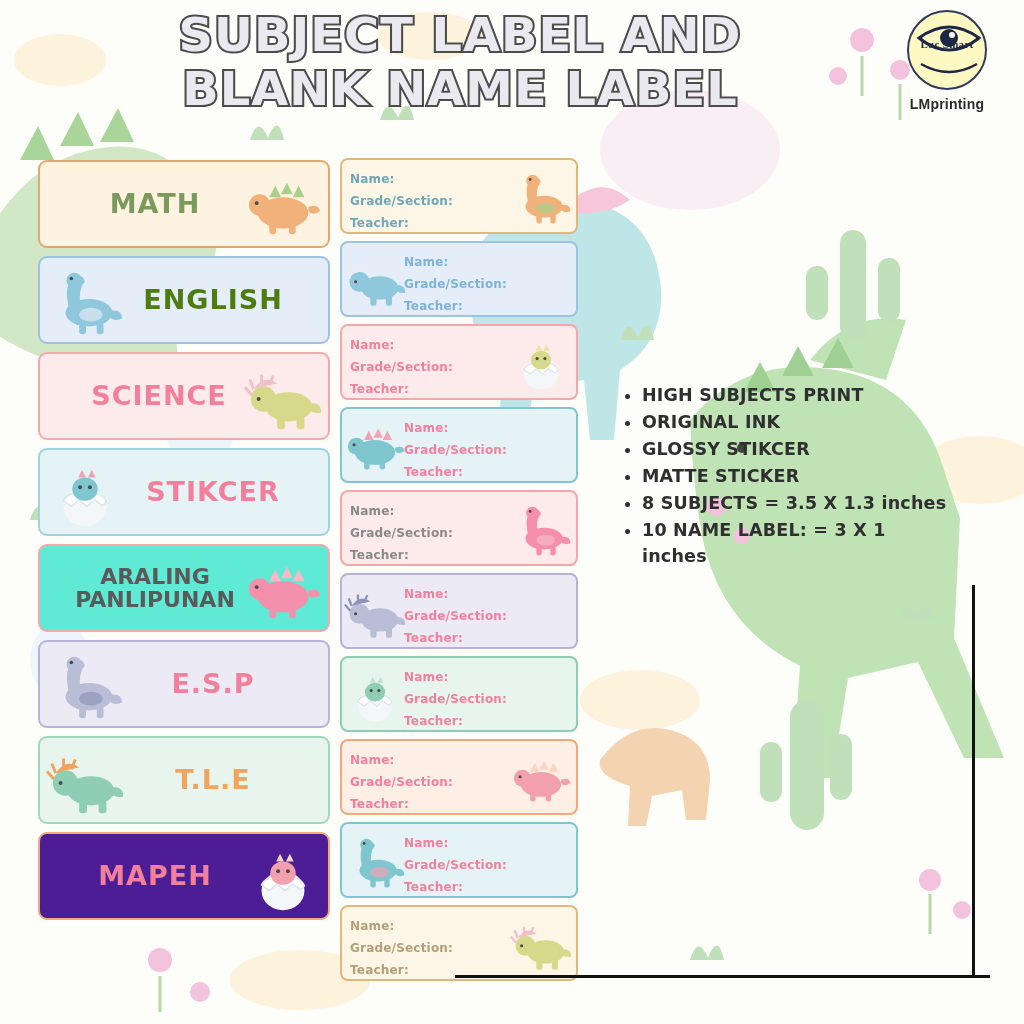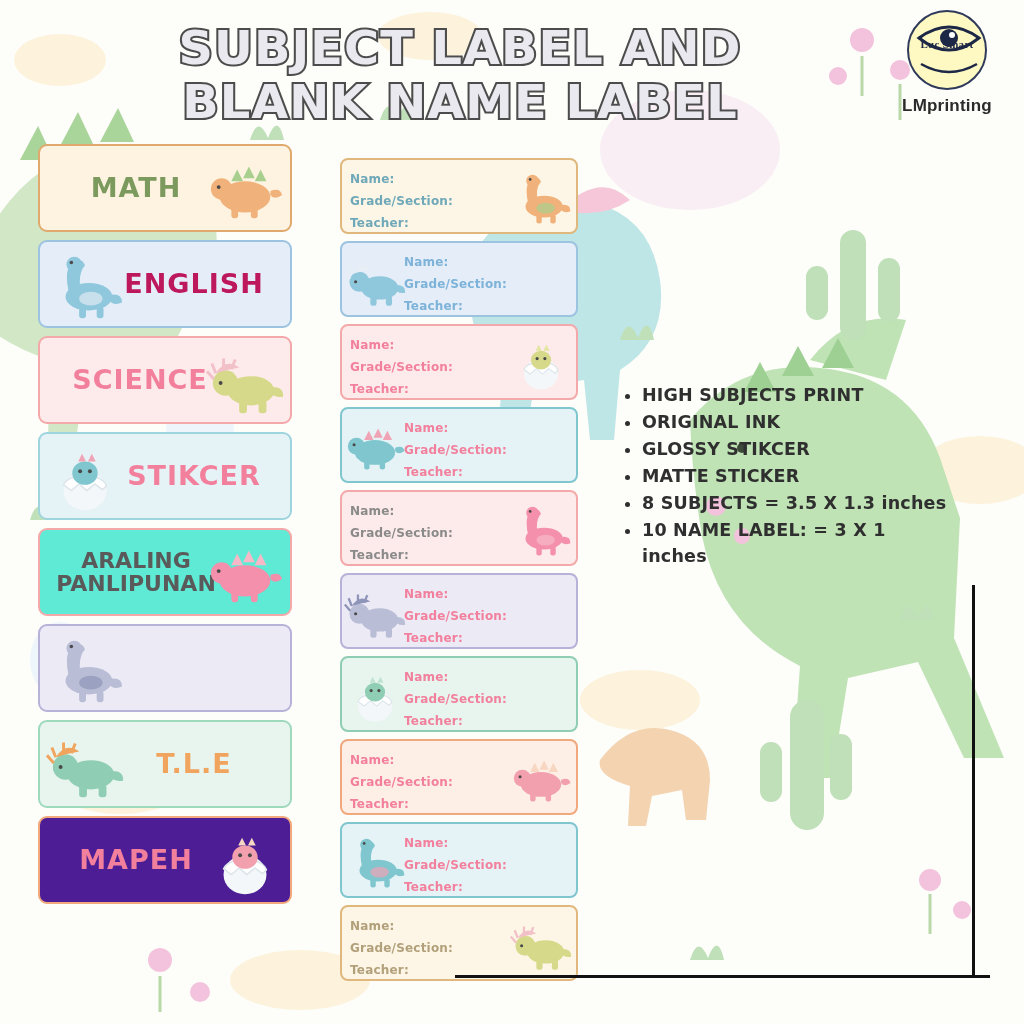--- a/index.html
+++ b/index.html
@@ -16,21 +16,21 @@
   #bg { position:absolute; inset:0; z-index:0; background:#fdfdfb; }
   #bg svg { display:block; width:1024px; height:1024px; }
 
   
   #panel {
     position:absolute; left:0; top:0; width:1024px; height:1024px; z-index:2;
   }
 
   
   .title-wrap {
-    position:absolute; left:90px; top:21px; width:740px; text-align:center;
+    position:absolute; left:90px; top:8px; width:740px; text-align:center;
   }
   .title-line {
     font-family:"DejaVu Sans", sans-serif;
     font-weight:bold;
     font-size:46px;
     letter-spacing:1px;
     line-height:54px;
     color:#e9e9ef;
     -webkit-text-stroke:4px #4c4c4c;
     paint-order: stroke fill;
@@ -46,26 +46,26 @@
     background:#fef9c3; border:2px solid #2f3a5a;
     margin:0 auto; position:relative; overflow:hidden;
   }
   .logo-text {
     position:absolute; left:0; right:0; top:26px;
     font-size:11px; font-weight:bold; color:#1d2746;
     font-family:"Liberation Serif", serif;
     letter-spacing:.3px;
   }
   .logo-caption {
-    margin-top:6px; font-size:17px; font-weight:bold; color:#2b2b2b;
+    margin-top:6px; font-size:14px; font-weight:bold; color:#2b2b2b;
     letter-spacing:.2px;
   }
 
   
-  #subjects { position:absolute; left:38px; top:144px; width:254px; }
+  #subjects { position:absolute; left:38px; top:160px; width:292px; }
   .subject {
     height:88px; margin-bottom:8px; border-radius:9px;
     border:2px solid #d9a98a; position:relative; overflow:hidden;
     display:flex; align-items:center;
   }
   .subject .label {
     width:100%; text-align:center;
     font-size:27px; font-weight:bold; letter-spacing:1px;
     font-family:"DejaVu Sans", sans-serif;
     line-height:1.05;
@@ -230,21 +230,21 @@
       <g fill="#a8cf8e">
         <path d="M26 26 l6 -12 l6 12z"></path>
               <path d="M38 23 l6 -12 l6 12z"></path>
         <path d="M50 26 l6 -12 l6 12z"></path>
       </g>
       <rect x="26" y="52" width="7" height="12" rx="3" fill="#f0b27a"></rect>
       <rect x="46" y="52" width="7" height="12" rx="3" fill="#f0b27a"></rect>
     </svg></div>
       </div>
       <div class="subject" style="background: rgb(228, 237, 248); border-color: rgb(156, 195, 224);">
-        <div class="label" style="color: #be185d; padding-left: 58px;">
+        <div class="label" style="color: #4d7c0f; padding-left: 58px;">
           <div>ENGLISH</div>
         </div>
         <div class="dino dino-left"><svg viewBox="0 0 80 70" width="100%" height="100%">
       <ellipse cx="44" cy="46" rx="24" ry="14" fill="#8fc7dd"></ellipse>
       <path d="M24 44 q-6 -24 2 -32 q10 -8 14 2 q-8 8 -4 30z" fill="#8fc7dd"></path>
       <circle cx="29" cy="13" r="8" fill="#8fc7dd"></circle>
       <circle cx="26" cy="11" r="1.8" fill="#4a4a4a"></circle>
       <path d="M66 44 q12 -2 12 8 q-10 4 -14 -4z" fill="#8fc7dd"></path>
       <ellipse cx="46" cy="48" rx="12" ry="7" fill="#dfe9f2" opacity=".7"></ellipse>
       <rect x="34" y="56" width="7" height="12" rx="3" fill="#8fc7dd"></rect>
@@ -293,20 +293,23 @@
       <g fill="#f7b9c8">
         <path d="M26 26 l6 -12 l6 12z"></path>
               <path d="M38 23 l6 -12 l6 12z"></path>
         <path d="M50 26 l6 -12 l6 12z"></path>
       </g>
       <rect x="26" y="52" width="7" height="12" rx="3" fill="#f490ab"></rect>
       <rect x="46" y="52" width="7" height="12" rx="3" fill="#f490ab"></rect>
     </svg></div>
       </div>
       <div class="subject" style="background: rgb(236, 234, 245); border-color: rgb(182, 178, 216);">
+        <div class="label" style="color: rgb(242, 128, 157); padding-left: 58px;">
+          <div>E.S.P</div>
+        </div>
         <div class="dino dino-left"><svg viewBox="0 0 80 70" width="100%" height="100%">
       <ellipse cx="44" cy="46" rx="24" ry="14" fill="#b9bdd6"></ellipse>
       <path d="M24 44 q-6 -24 2 -32 q10 -8 14 2 q-8 8 -4 30z" fill="#b9bdd6"></path>
       <circle cx="29" cy="13" r="8" fill="#b9bdd6"></circle>
       <circle cx="26" cy="11" r="1.8" fill="#4a4a4a"></circle>
       <path d="M66 44 q12 -2 12 8 q-10 4 -14 -4z" fill="#b9bdd6"></path>
       <ellipse cx="46" cy="48" rx="12" ry="7" fill="#8f95b8" opacity=".7"></ellipse>
       <rect x="34" y="56" width="7" height="12" rx="3" fill="#b9bdd6"></rect>
       <rect x="52" y="56" width="7" height="12" rx="3" fill="#b9bdd6"></rect>
     </svg></div>

